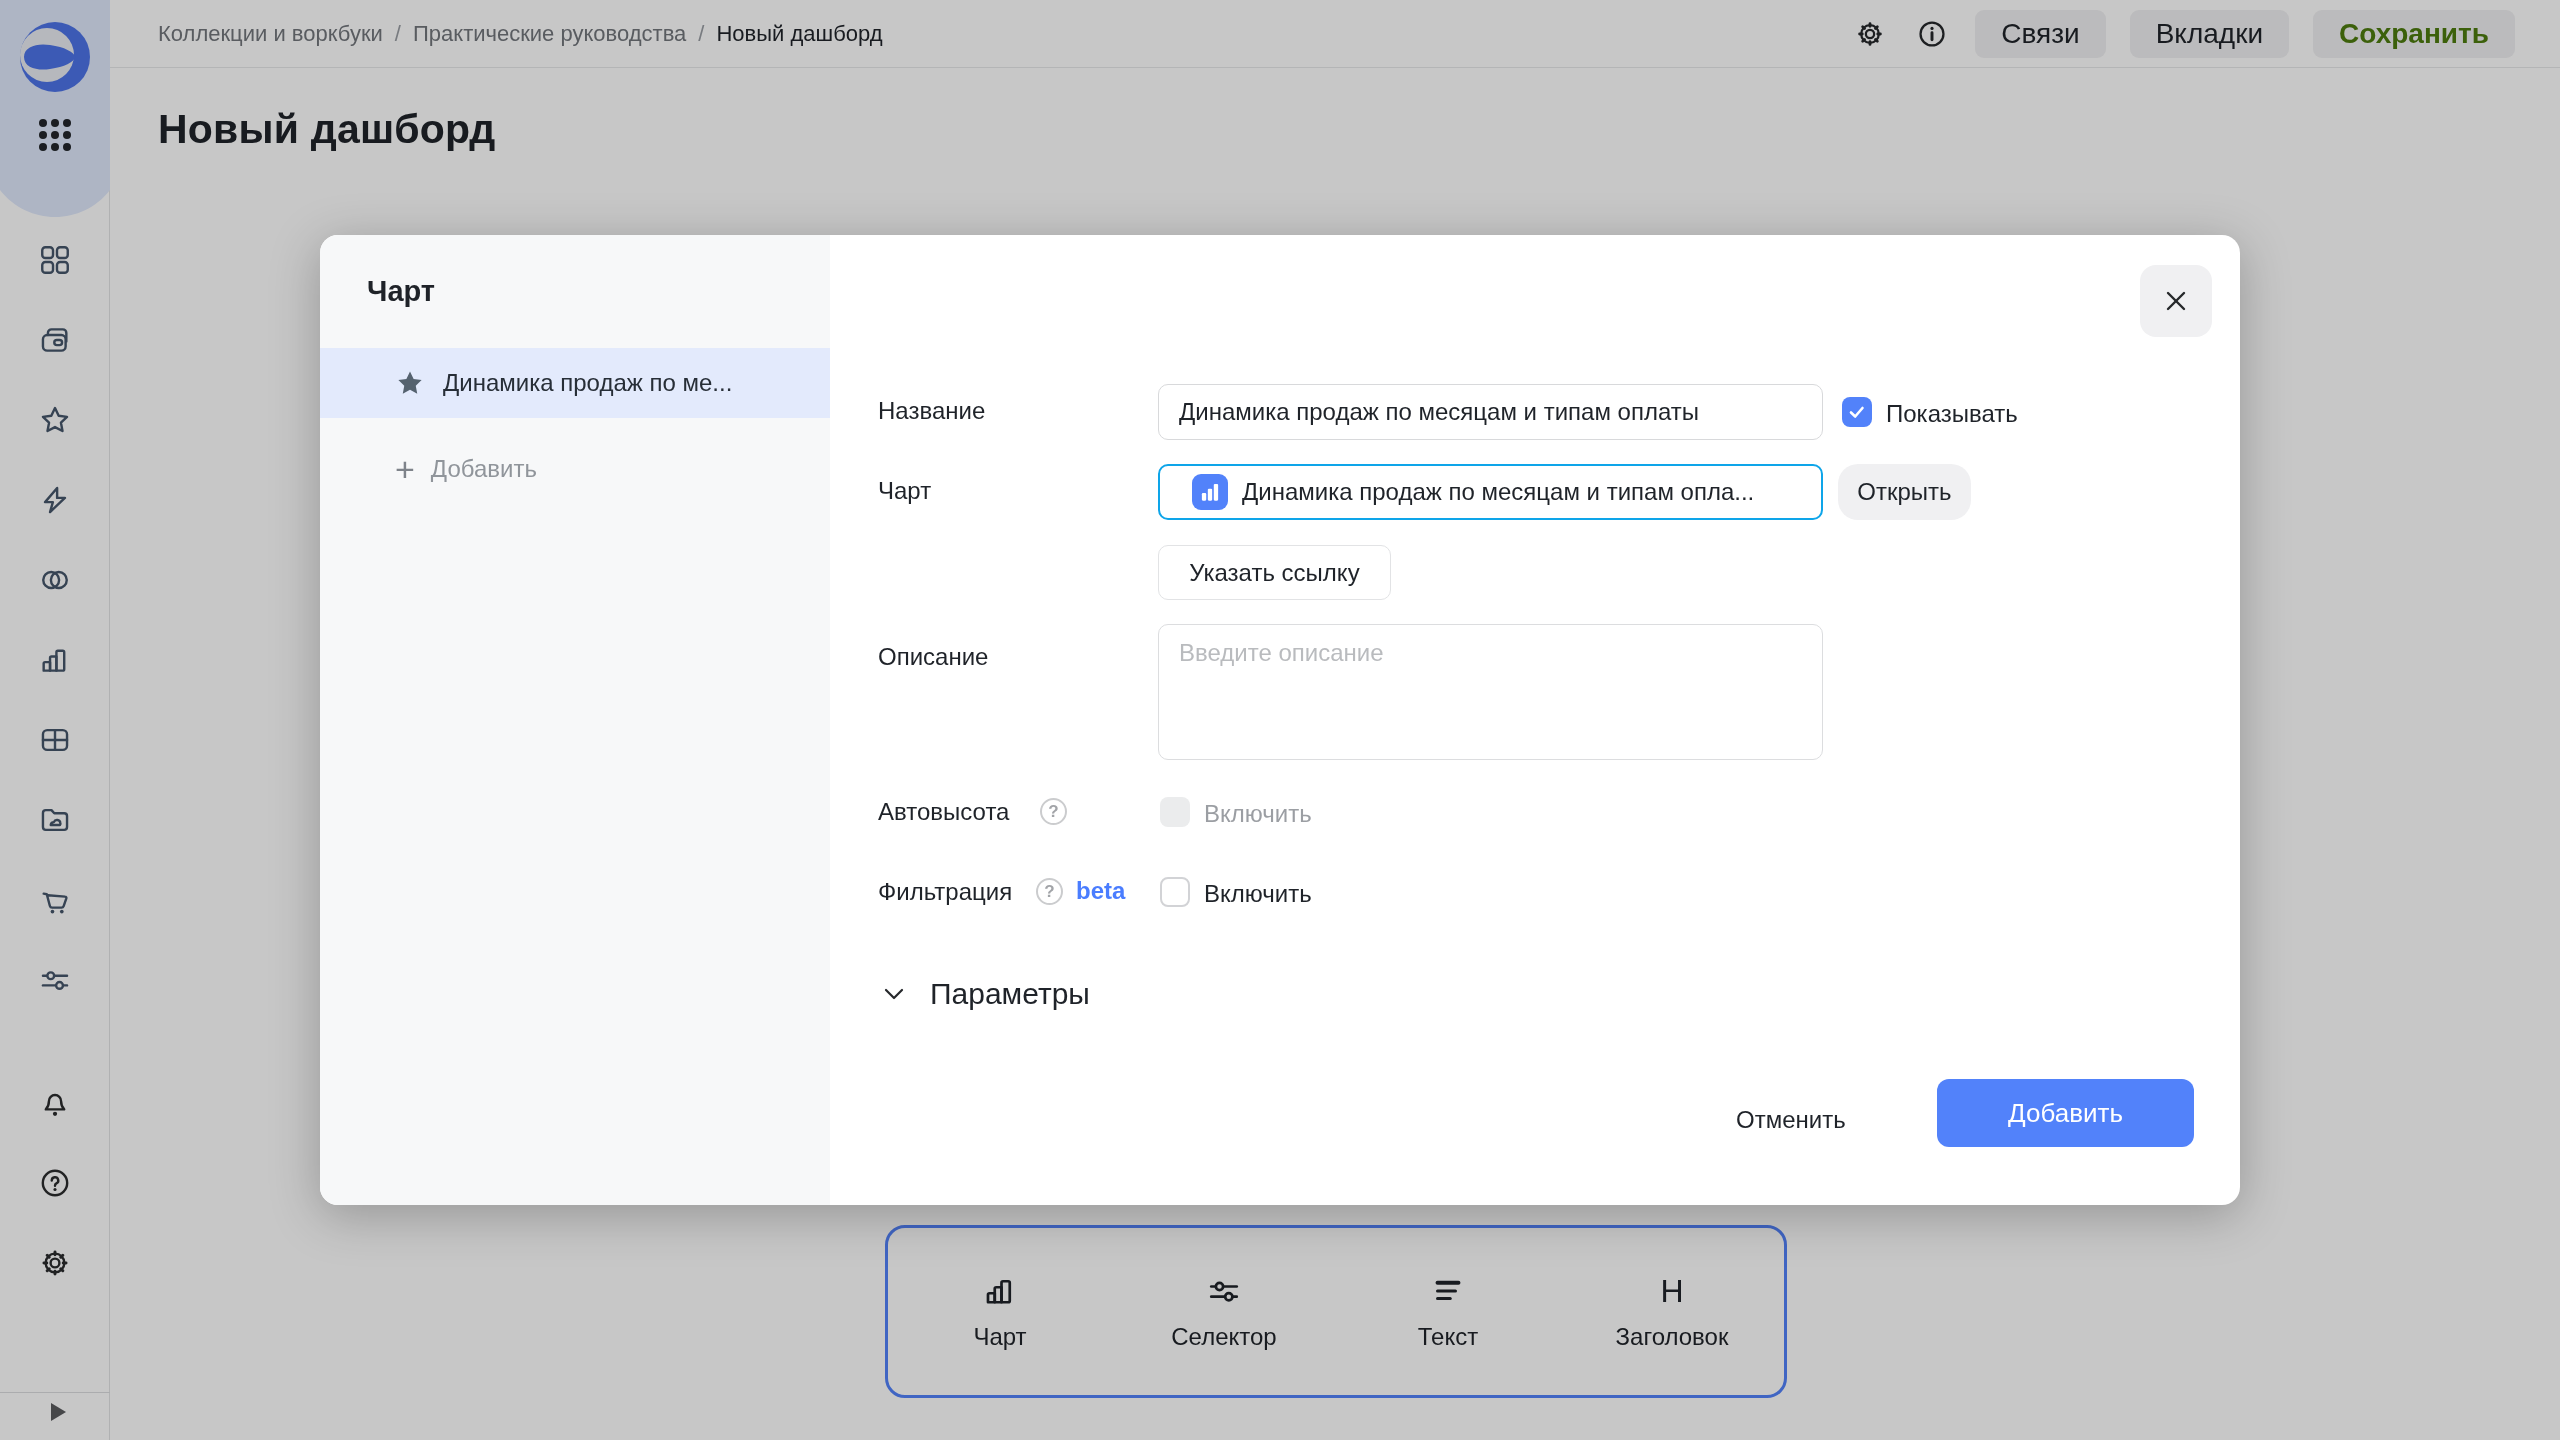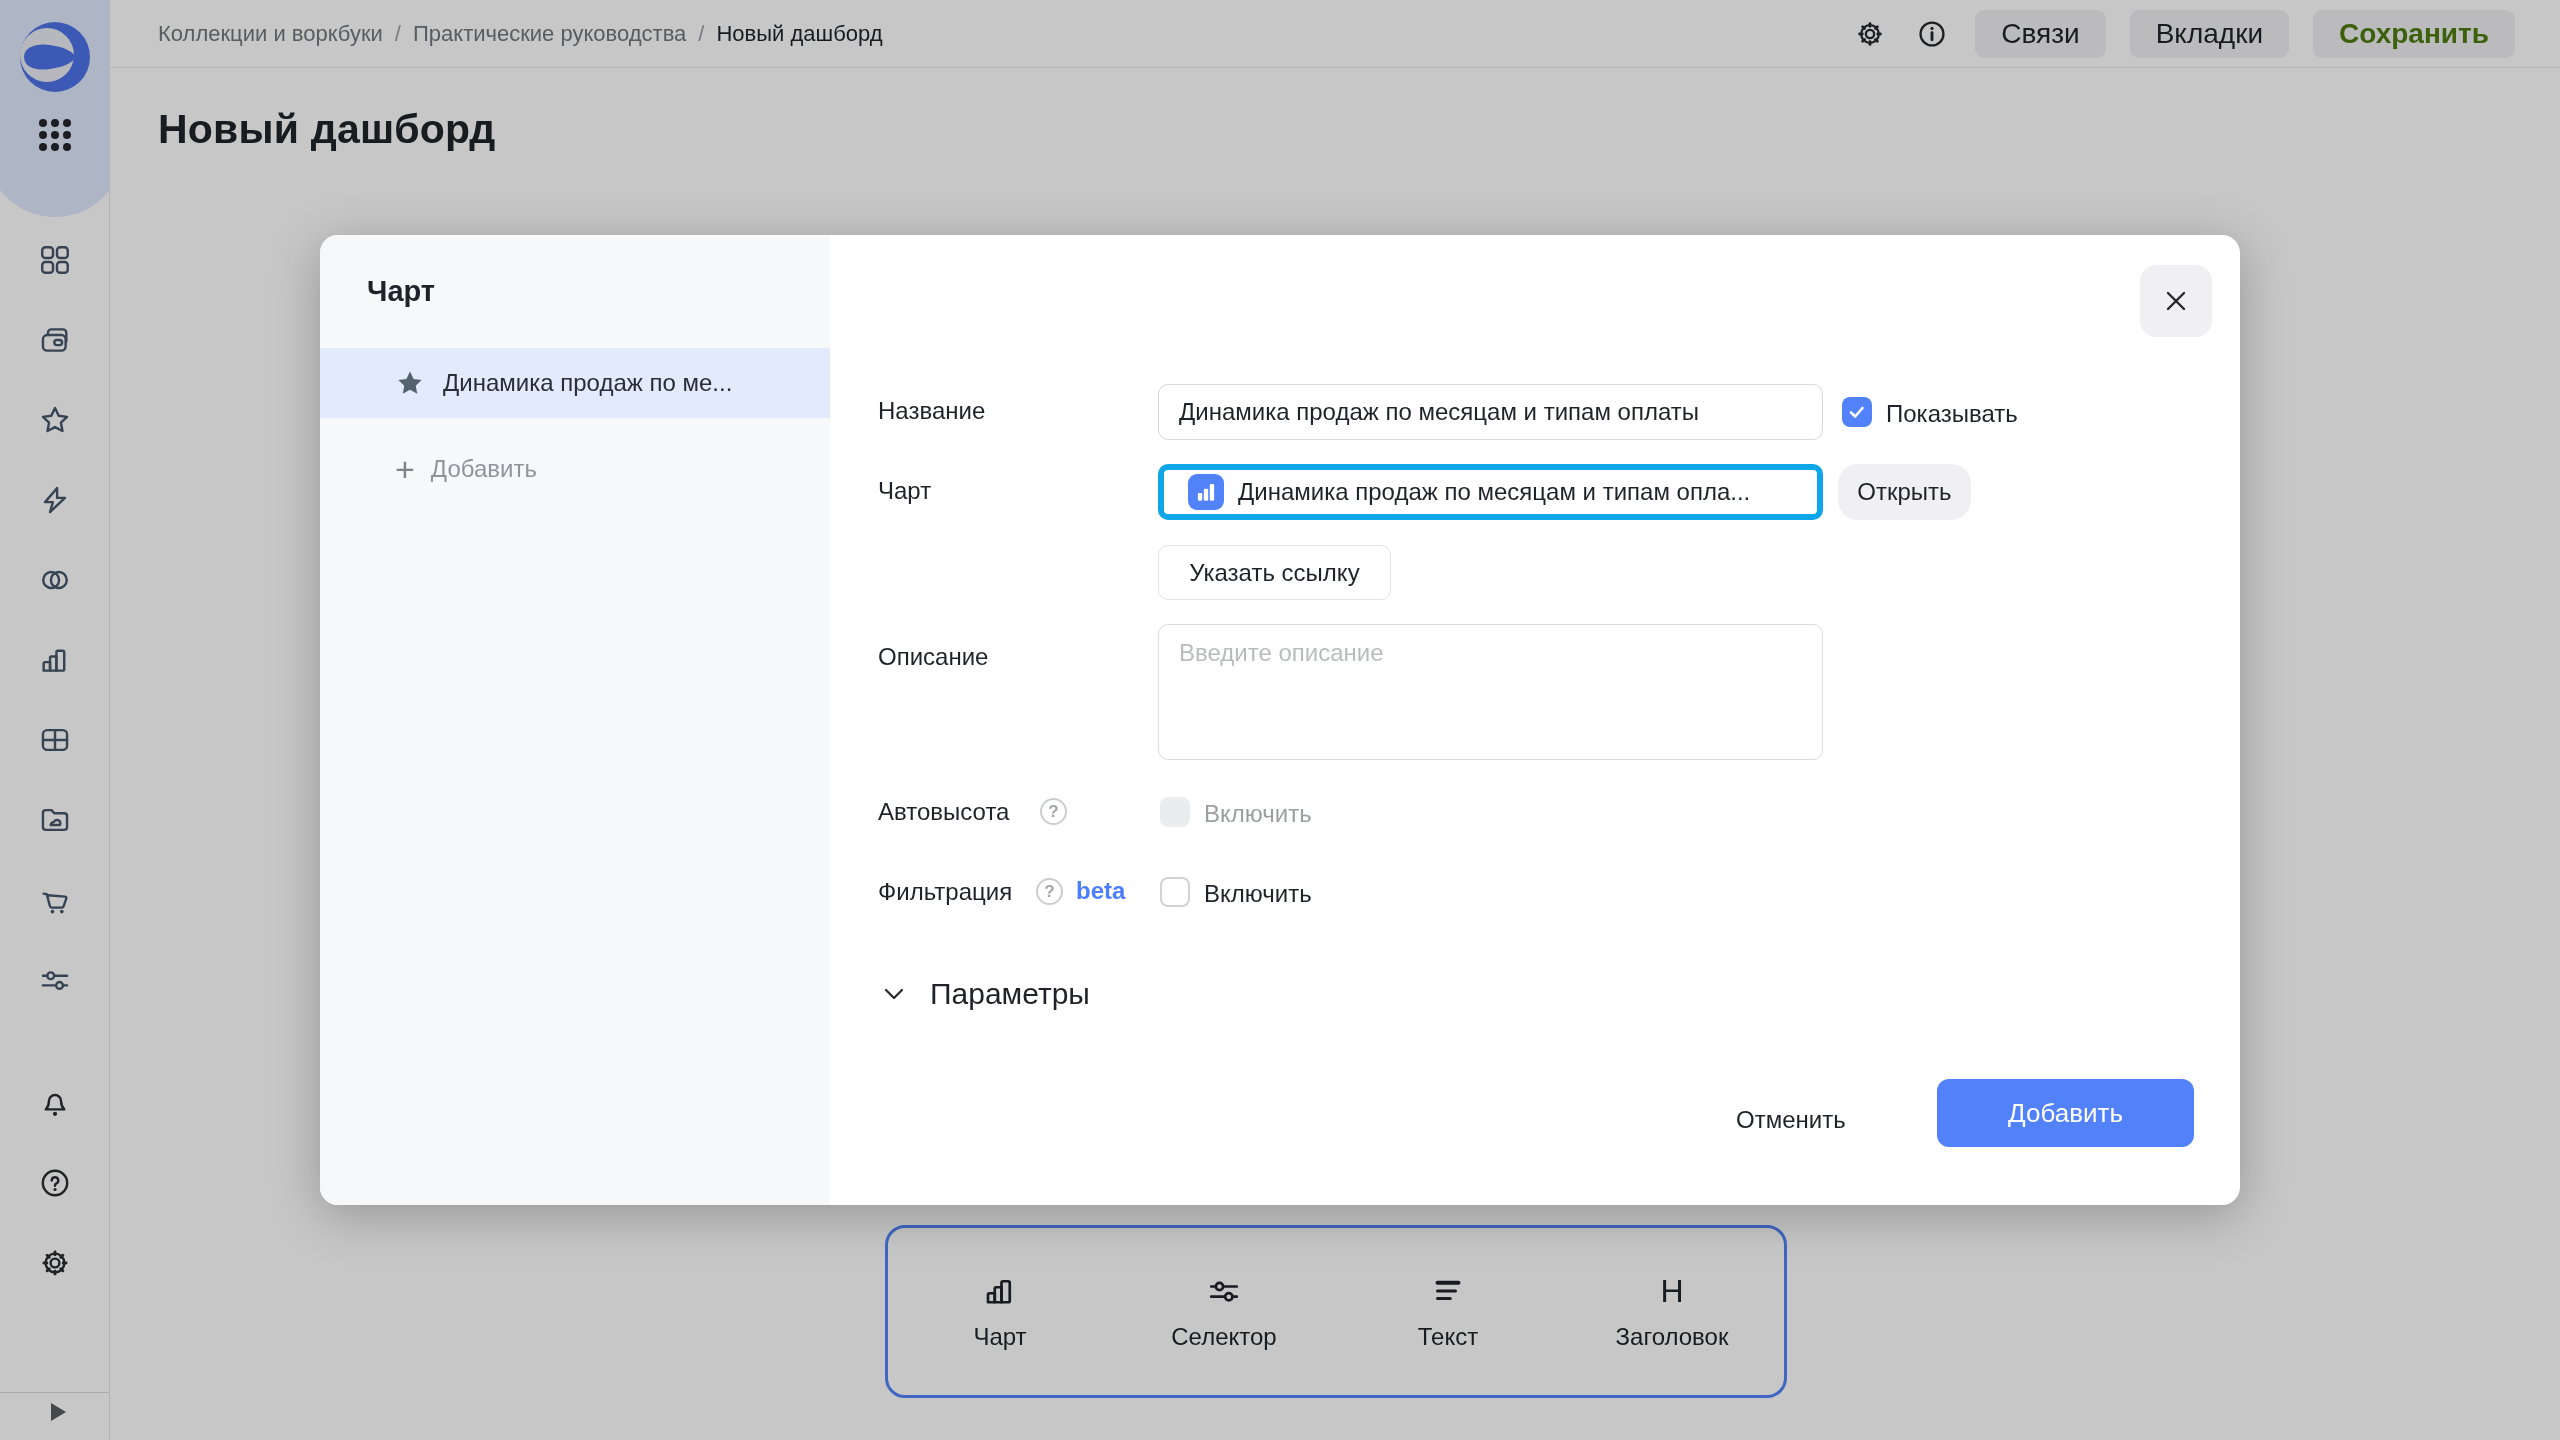--- a/index.html
+++ b/index.html
@@ -64,21 +64,21 @@
   .text-input { position:absolute; left:838px; width:665px; height:56px; border:1px solid #d8d9db; border-radius:10px; font-size:24px; color:#1f2329; padding:0 20px; font-family:inherit; background:#fff; }
 
   .cb { position:absolute; width:30px; height:30px; border-radius:8px; display:flex; align-items:center; justify-content:center; cursor:pointer; }
   .cb.checked { background:#5282fa; }
   .cb.checked svg { width:20px; height:20px; stroke:#fff; stroke-width:2.6; fill:none; stroke-linecap:round; stroke-linejoin:round; }
   .cb.unchecked { background:#fff; border:2px solid #d2d3d6; }
   .cb.disabled { background:#ebeced; cursor:default; }
   .cb-label { position:absolute; font-size:24px; color:#1f2329; cursor:pointer; }
   .cb-label.muted { color:#9b9ea3; cursor:default; }
 
-  .chart-select { position:absolute; left:838px; top:229px; width:665px; height:56px; border:6px solid #0ea5e9; border-radius:10px; background:#fff; display:flex; align-items:center; padding:0 24px; gap:14px; cursor:pointer; }
+  .chart-select { position:absolute; left:838px; top:229px; width:665px; height:56px; border:2px solid #0ea5e9; border-radius:10px; background:#fff; display:flex; align-items:center; padding:0 32px; gap:14px; cursor:pointer; }
   .chip-icon { width:36px; height:36px; border-radius:9px; background:#5282fa; flex:0 0 auto; display:flex; align-items:center; justify-content:center; }
   .chart-select-text { font-size:24px; color:#1f2329; white-space:nowrap; overflow:hidden; }
   .open-btn { position:absolute; left:1518px; top:229px; width:133px; height:56px; border:none; border-radius:20px; background:#f0f0f2; font-size:24px; color:#1f2329; font-family:inherit; cursor:pointer; }
   .link-btn { position:absolute; left:838px; top:310px; width:233px; height:55px; background:#fff; border:1px solid #e2e3e5; border-radius:10px; font-size:24px; color:#1f2329; font-family:inherit; cursor:pointer; }
 
   .desc-area { position:absolute; left:838px; top:389px; width:665px; height:136px; border:1px solid #dcdddf; border-radius:10px; resize:none; font-family:inherit; font-size:24px; color:#1f2329; padding:14px 20px; }
   .desc-area::placeholder { color:#b9bbbe; }
 
   .help-circle { position:absolute; width:27px; height:27px; border-radius:50%; border:2px solid #cbccce; color:#a2a4a8; font-size:17px; font-weight:600; display:flex; align-items:center; justify-content:center; cursor:default; }
   .beta-tag { position:absolute; left:756px; top:642px; font-size:24px; font-weight:700; color:#4a7dff; }

